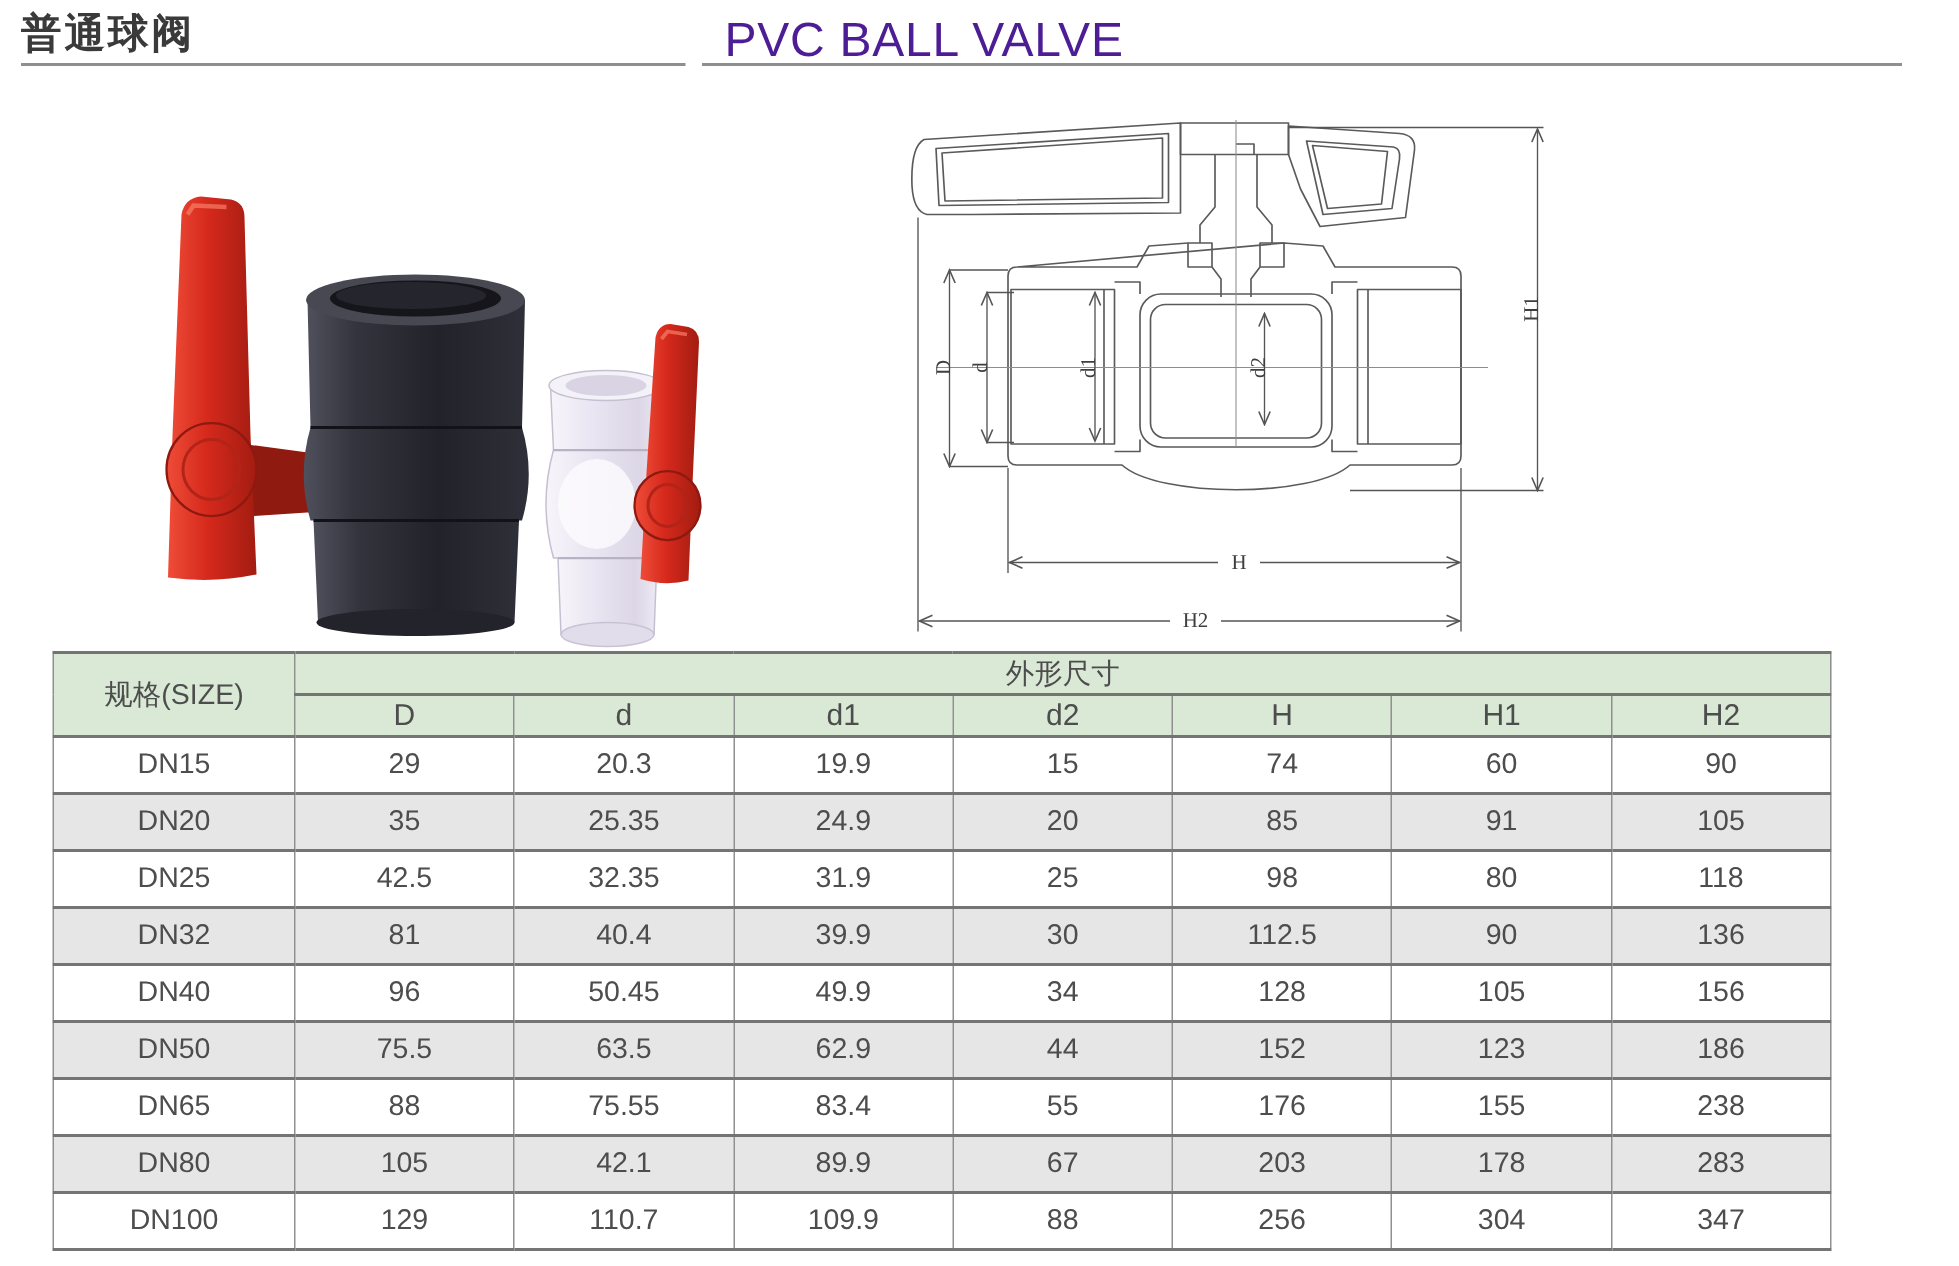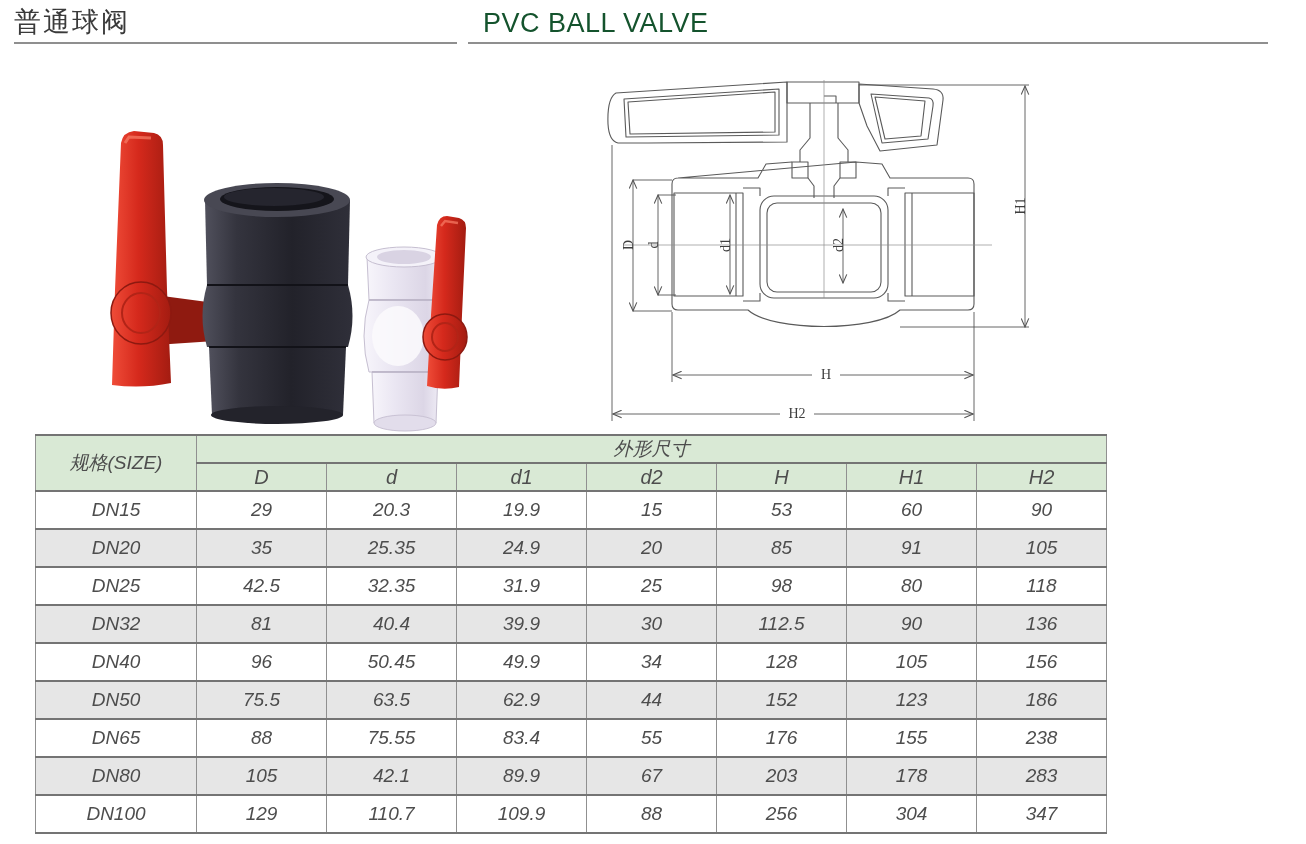--- a/index.html
+++ b/index.html
@@ -1,37 +1,37 @@
 <!DOCTYPE html>
 <html><head>
 <meta charset="utf-8">
 <style>
   html,body { margin:0; padding:0; background:#ffffff; }
   .page {
     position:relative; width:1306px; height:844px; background:#ffffff; overflow:hidden;
     font-family:"Liberation Sans","DejaVu Sans",sans-serif; color:#3b3b3b;
   }
   .title-cn {
-    position:absolute; left:14px; top:4px; font-size:27px; font-weight:400;
+    position:absolute; left:14px; top:4px; font-size:27px; font-weight:700;
     letter-spacing:2px; color:#3a3a3a;
   }
   .title-en {
-    position:absolute; left:483px; top:8px; font-size:27px; font-weight:400;
-    letter-spacing:0.5px; color:#14532d;
+    position:absolute; left:483px; top:8px; font-size:32px; font-weight:400;
+    letter-spacing:0.5px; color:#4c1d95;
   }
   .rule { position:absolute; top:42px; height:2px; background:#8f8f8f; }
   .rule-left  { left:14px;  width:443px; }
   .rule-right { left:468px; width:800px; }
 
   .photo   { position:absolute; left:55px;  top:85px; }
   .drawing { position:absolute; left:588px; top:66px; }
 
   .spec-table {
-    position:absolute; left:35px; top:434px; width:1072px;
-    border-collapse:collapse; table-layout:fixed;font-style:italic;
+    position:absolute; left:35px; top:434px; width:1186px;
+    border-collapse:collapse; table-layout:fixed;
   }
   .spec-table col.c0 { width:161px; }
   .spec-table th, .spec-table td {
     border-left:1.5px solid #909090; border-right:1.5px solid #909090;
     border-top:2px solid #747474; border-bottom:2px solid #747474;
     text-align:center; vertical-align:middle; padding:0;
     font-weight:400; color:#4d4d4d;
   }
   .spec-table thead th { background:#d9e9d5; }
   .spec-table .group-row th { height:25px; font-size:19px; }
@@ -202,21 +202,21 @@
         <th>H2</th>
       </tr>
     </thead>
     <tbody>
         <tr>
           <td>DN15</td>
           <td>29</td>
           <td>20.3</td>
           <td>19.9</td>
           <td>15</td>
-          <td>53</td>
+          <td>74</td>
           <td>60</td>
           <td>90</td>
         </tr>
         <tr class="alt">
           <td>DN20</td>
           <td>35</td>
           <td>25.35</td>
           <td>24.9</td>
           <td>20</td>
           <td>85</td>

